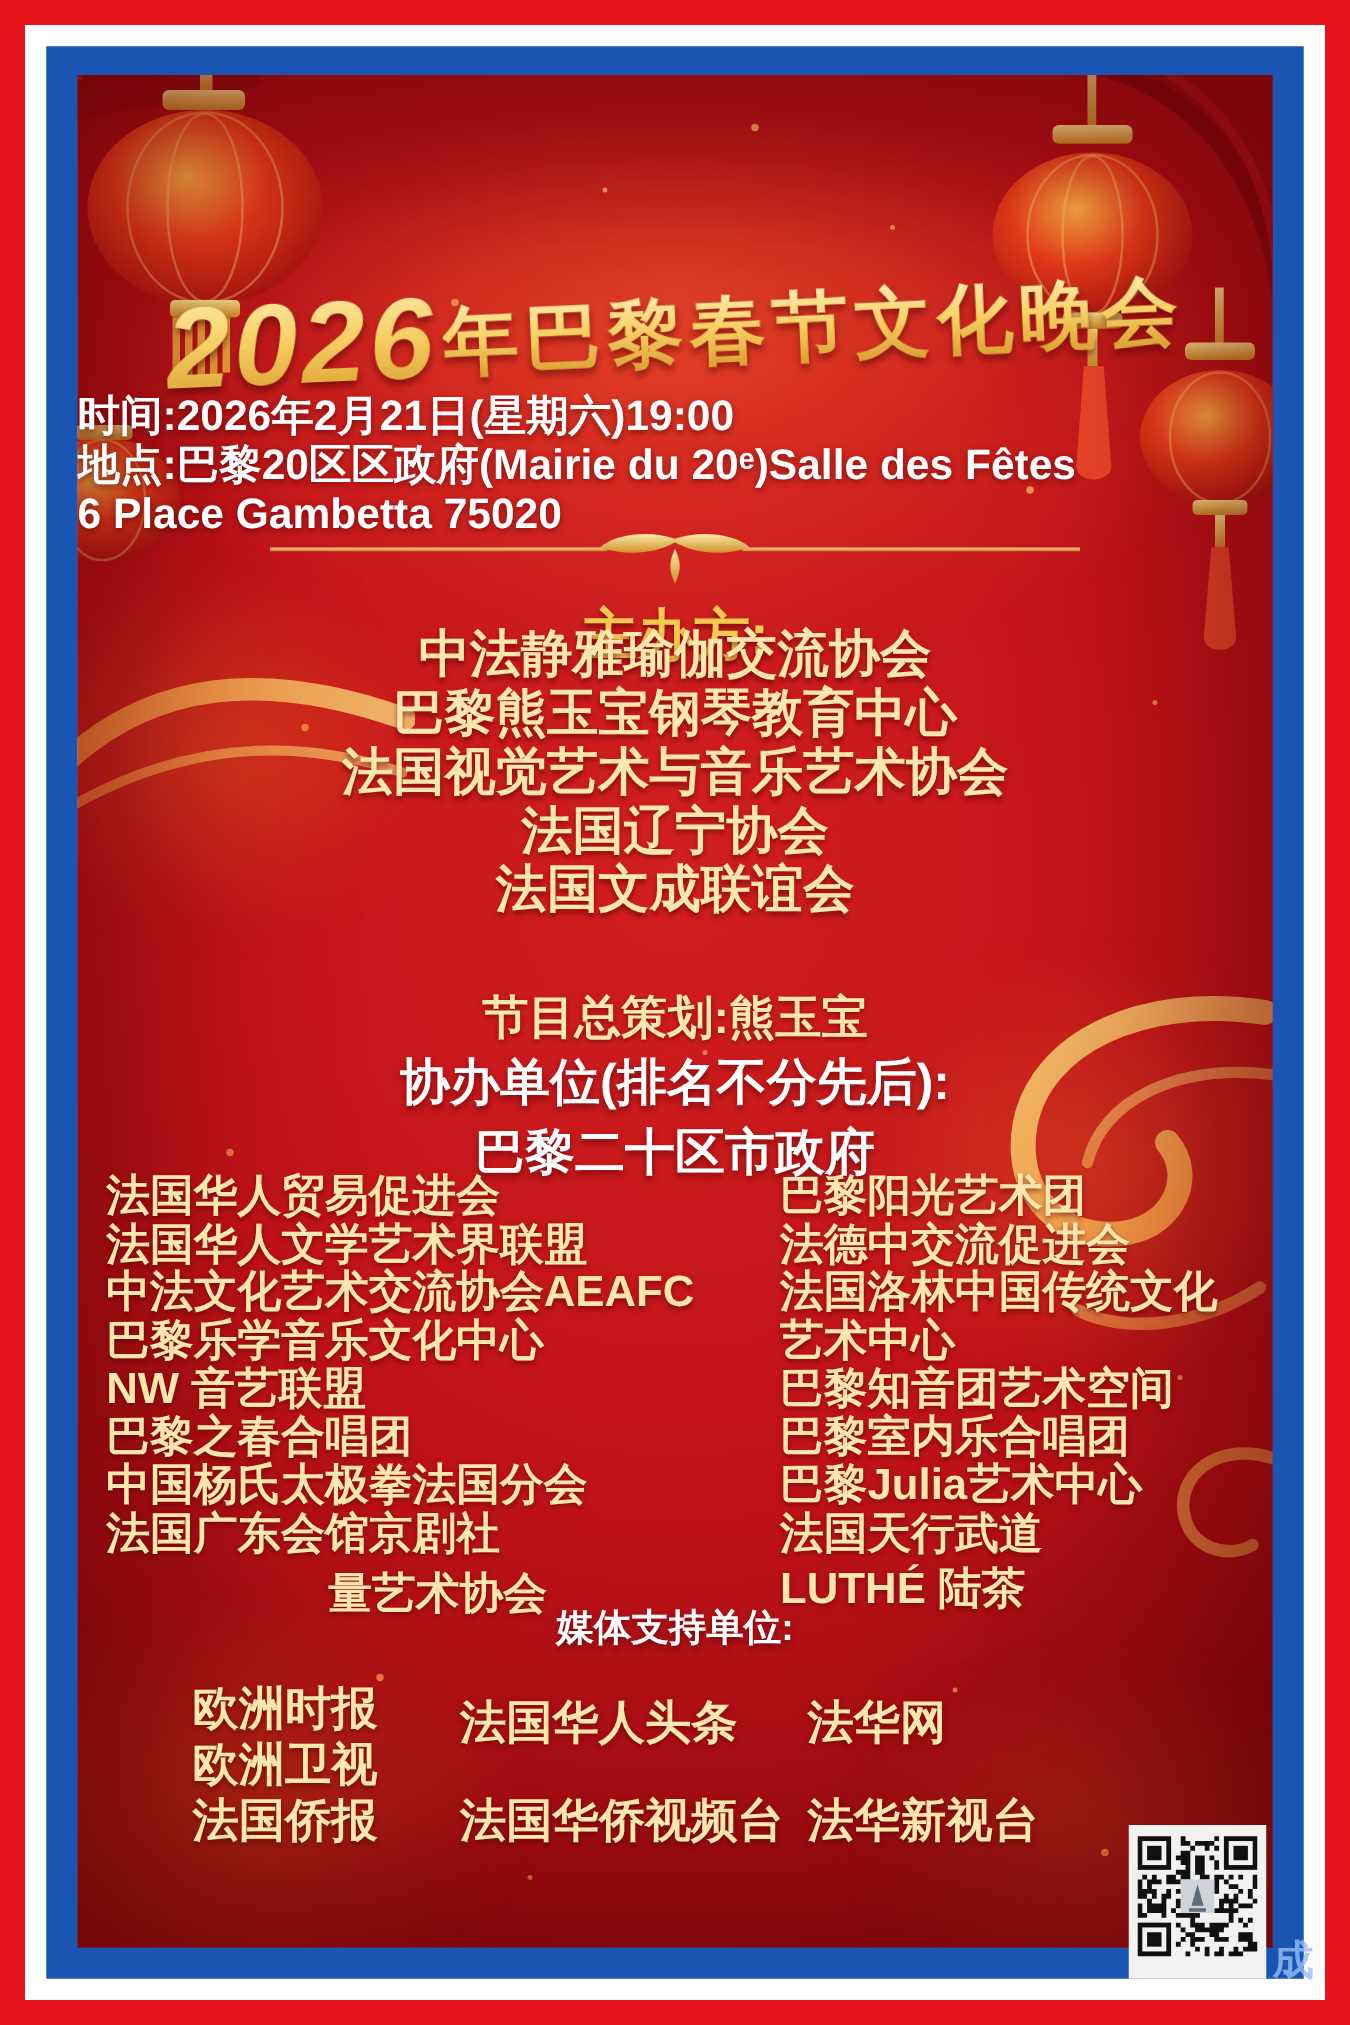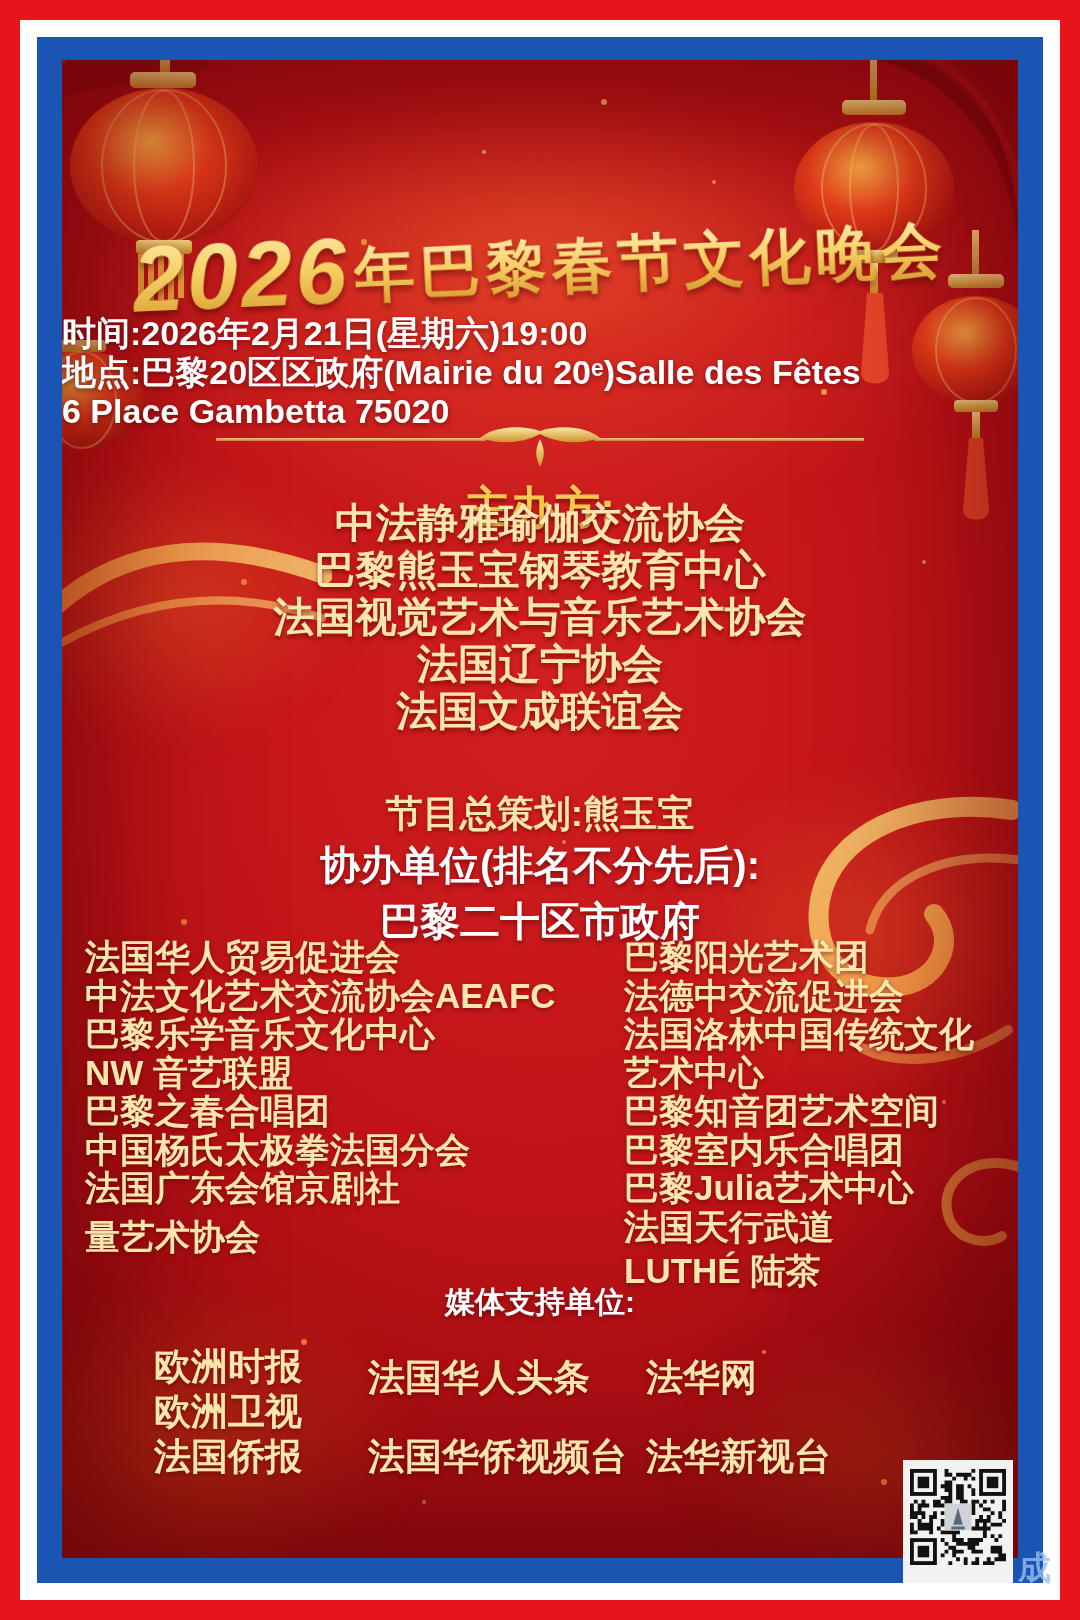--- a/index.html
+++ b/index.html
@@ -60,21 +60,21 @@
   .cohost-heading{position:absolute;top:778px;left:0;width:100%;text-align:center;font-size:40px;font-weight:bold;
     color:#ffffff;text-shadow:0 3px 5px rgba(70,0,0,.55);}
   .cohost-primary{position:absolute;top:834px;left:0;width:100%;text-align:center;font-size:40px;font-weight:bold;
     color:#ffffff;text-shadow:0 3px 5px rgba(70,0,0,.55);}
 
   .col{position:absolute;top:878px;font-size:35px;font-weight:bold;color:#fbe7ae;line-height:38.5px;
     text-shadow:0 2px 4px rgba(80,0,0,.55);}
   .col .item{white-space:pre-line;}
   .col-left{left:23px;width:530px;}
   .col-right{left:562px;width:378px;}
-  .col-left .item:last-child{margin-top:10px;}
+  .col-left .item:last-child{margin-top:10px;text-align:center;}
   .col-right .item:last-child{margin-top:6px;}
 
   .media-heading{position:absolute;top:1222px;left:0;width:100%;text-align:center;font-size:30px;font-weight:bold;
     color:#ffffff;text-shadow:0 3px 5px rgba(70,0,0,.55);}
   .media-grid{position:absolute;top:1282px;left:92px;display:grid;grid-template-columns:214px 278px 244px;
     grid-auto-rows:45px;font-size:37px;font-weight:bold;color:#fbe7ae;text-shadow:0 2px 4px rgba(80,0,0,.55);}
   .media-grid .cell{white-space:nowrap;}
   .media-grid .down{padding-top:11px;}
 
   .qr{position:absolute;left:903px;top:1460px;width:110px;height:123px;background:#f2f2f0;
@@ -219,20 +219,21 @@
     <div>法国辽宁协会</div>
     <div>法国文成联谊会</div>
   </div>
 
   <div class="planner">节目总策划:熊玉宝</div>
   <div class="cohost-heading">协办单位(排名不分先后):</div>
   <div class="cohost-primary">巴黎二十区市政府</div>
 
   <div class="col col-left">
     <div class="item">法国华人贸易促进会</div>
+    <div class="item">法国华人文学艺术界联盟</div>
     <div class="item">中法文化艺术交流协会AEAFC</div>
     <div class="item">巴黎乐学音乐文化中心</div>
     <div class="item">NW 音艺联盟</div>
     <div class="item">巴黎之春合唱团</div>
     <div class="item">中国杨氏太极拳法国分会</div>
     <div class="item">法国广东会馆京剧社</div>
     <div class="item">量艺术协会</div>
   </div>
   <div class="col col-right">
     <div class="item">巴黎阳光艺术团</div>

